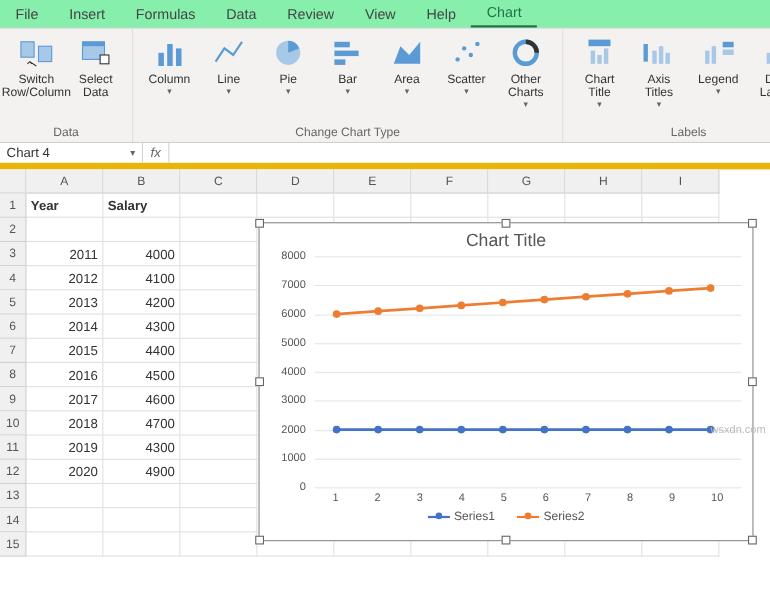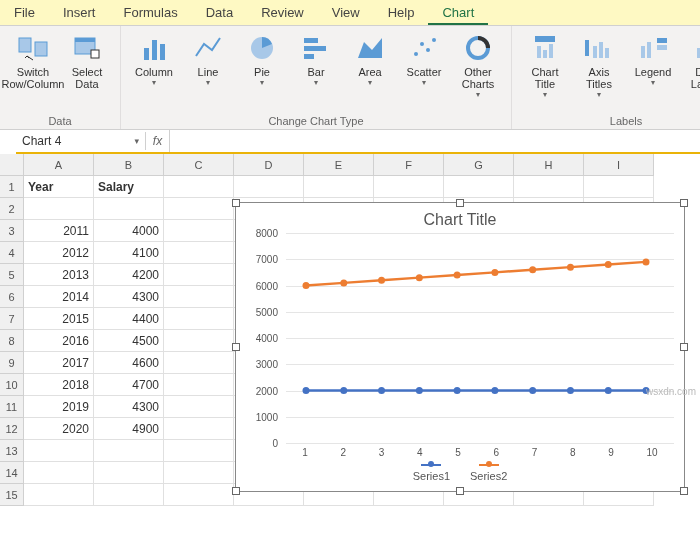--- a/index.html
+++ b/index.html
@@ -1,28 +1,28 @@
 <!DOCTYPE html>
 <html><head>
 <meta charset="utf-8">
 <style>
 * { box-sizing: border-box; margin: 0; padding: 0; font-family: 'Segoe UI', Arial, sans-serif; }
 body { background: #fff; width: 700px; height: 553px; overflow: hidden; font-size: 12px; color: #333; position: relative; }
-.tabs { display: flex; height: 26px; background: #fef9c3; border-bottom: 1px solid #d0d0d0; }
+.tabs { display: flex; height: 26px; background: #86efac; border-bottom: 1px solid #d0d0d0; align-items: flex-end; }
 .tab { padding: 5px 14px; cursor: pointer; font-size: 13px; color: #444; }
 .tab.active { color: #217346; border-bottom: 2px solid #217346; font-weight: 500; }
 .ribbon { display: flex; height: 104px; background: #f3f2f1; border-bottom: 1px solid #d0d0d0; }
 .ribbon-group { display: flex; flex-direction: column; justify-content: space-between; padding: 4px 8px 2px; border-right: 1px solid #e0dede; }
 .ribbon-group-title { text-align: center; font-size: 11px; color: #666; padding-top: 2px; }
 .ribbon-items { display: flex; gap: 4px; align-items: flex-start; flex: 1; }
 .ribbon-btn { display: flex; flex-direction: column; align-items: center; justify-content: space-between; width: 50px; padding: 2px; cursor: pointer; }
 .ribbon-btn .icon { width: 32px; height: 32px; margin-bottom: 2px; display: flex; align-items: center; justify-content: center; }
 .ribbon-btn .label { font-size: 11px; text-align: center; line-height: 1.1; color: #333; }
 .ribbon-btn .arrow { font-size: 8px; color: #666; }
-.namebox-row { display: flex; height: 24px; border-bottom: 2px solid #eab308; align-items: center; margin-left: 16px; }
+.namebox-row { display: flex; height: 24px; border-bottom: 6px solid #eab308; align-items: center; }
 .namebox { width: 130px; border-right: 1px solid #d0d0d0; padding: 2px 6px; font-size: 12px; display: flex; align-items: center; justify-content: space-between; }
 .namebox .arrow { font-size: 9px; color: #666; }
 .fx-label { width: 24px; text-align: center; font-style: italic; color: #666; border-right: 1px solid #d0d0d0; height: 100%; display: flex; align-items: center; justify-content: center; }
 .formula-bar { flex: 1; padding: 2px 6px; }
 .sheet { display: flex; position: relative; }
 .row-header { height: 22px; background: #f0f0f0; border-bottom: 1px solid #d0d0d0; border-right: 1px solid #d0d0d0; font-size: 11px; color: #555; display: flex; align-items: center; justify-content: center; }
 .grid { flex: 1; }
 .col-headers { display: flex; }
 .col-header { width: 70px; height: 22px; background: #f0f0f0; border-right: 1px solid #d0d0d0; border-bottom: 1px solid #d0d0d0; font-size: 11px; color: #555; display: flex; align-items: center; justify-content: center; }
 .row { display: flex; }
@@ -36,21 +36,21 @@
 .ch-bl { left: -4px; bottom: -4px; } .ch-br { right: -4px; bottom: -4px; }
 .ch-ml { left: -4px; top: 50%; margin-top: -4px; } .ch-mr { right: -4px; top: 50%; margin-top: -4px; }
 .ch-tm { top: -4px; left: 50%; margin-left: -4px; } .ch-bm { bottom: -4px; left: 50%; margin-left: -4px; }
 .chart-title { text-align: center; font-size: 16px; color: #555; padding: 8px 0 4px; }
 .chart-plot { position: relative; height: 210px; margin: 0 10px 0 50px; }
 .y-axis { position: absolute; left: -44px; top: 0; height: 100%; width: 40px; }
 .y-tick { position: absolute; right: 4px; font-size: 10px; color: #555; transform: translateY(-50%); }
 .grid-line { position: absolute; left: 0; right: 0; height: 1px; background: #e5e5e5; }
 .x-axis { display: flex; justify-content: space-around; margin: 4px 10px 0 50px; font-size: 10px; color: #555; }
 .legend { display: flex; justify-content: center; gap: 20px; margin-top: 6px; font-size: 11px; color: #555; }
-.legend-item { display: flex; align-items: center; gap: 4px; flex-direction: column; }
+.legend-item { display: flex; align-items: center; gap: 4px; }
 .legend-line { width: 20px; height: 2px; position: relative; }
 .legend-line::after { content: ''; position: absolute; left: 7px; top: -3px; width: 6px; height: 6px; border-radius: 50%; }
 .legend-line.blue { background: #4472c4; } .legend-line.blue::after { background: #4472c4; }
 .legend-line.orange { background: #ed7d31; } .legend-line.orange::after { background: #ed7d31; }
 svg.icon-svg { width: 32px; height: 32px; }
 .watermark { position: absolute; right: 4px; top: 386px; font-size: 10px; color: #bbb; z-index: 5; }
 </style>
 </head>
 <body>
 

